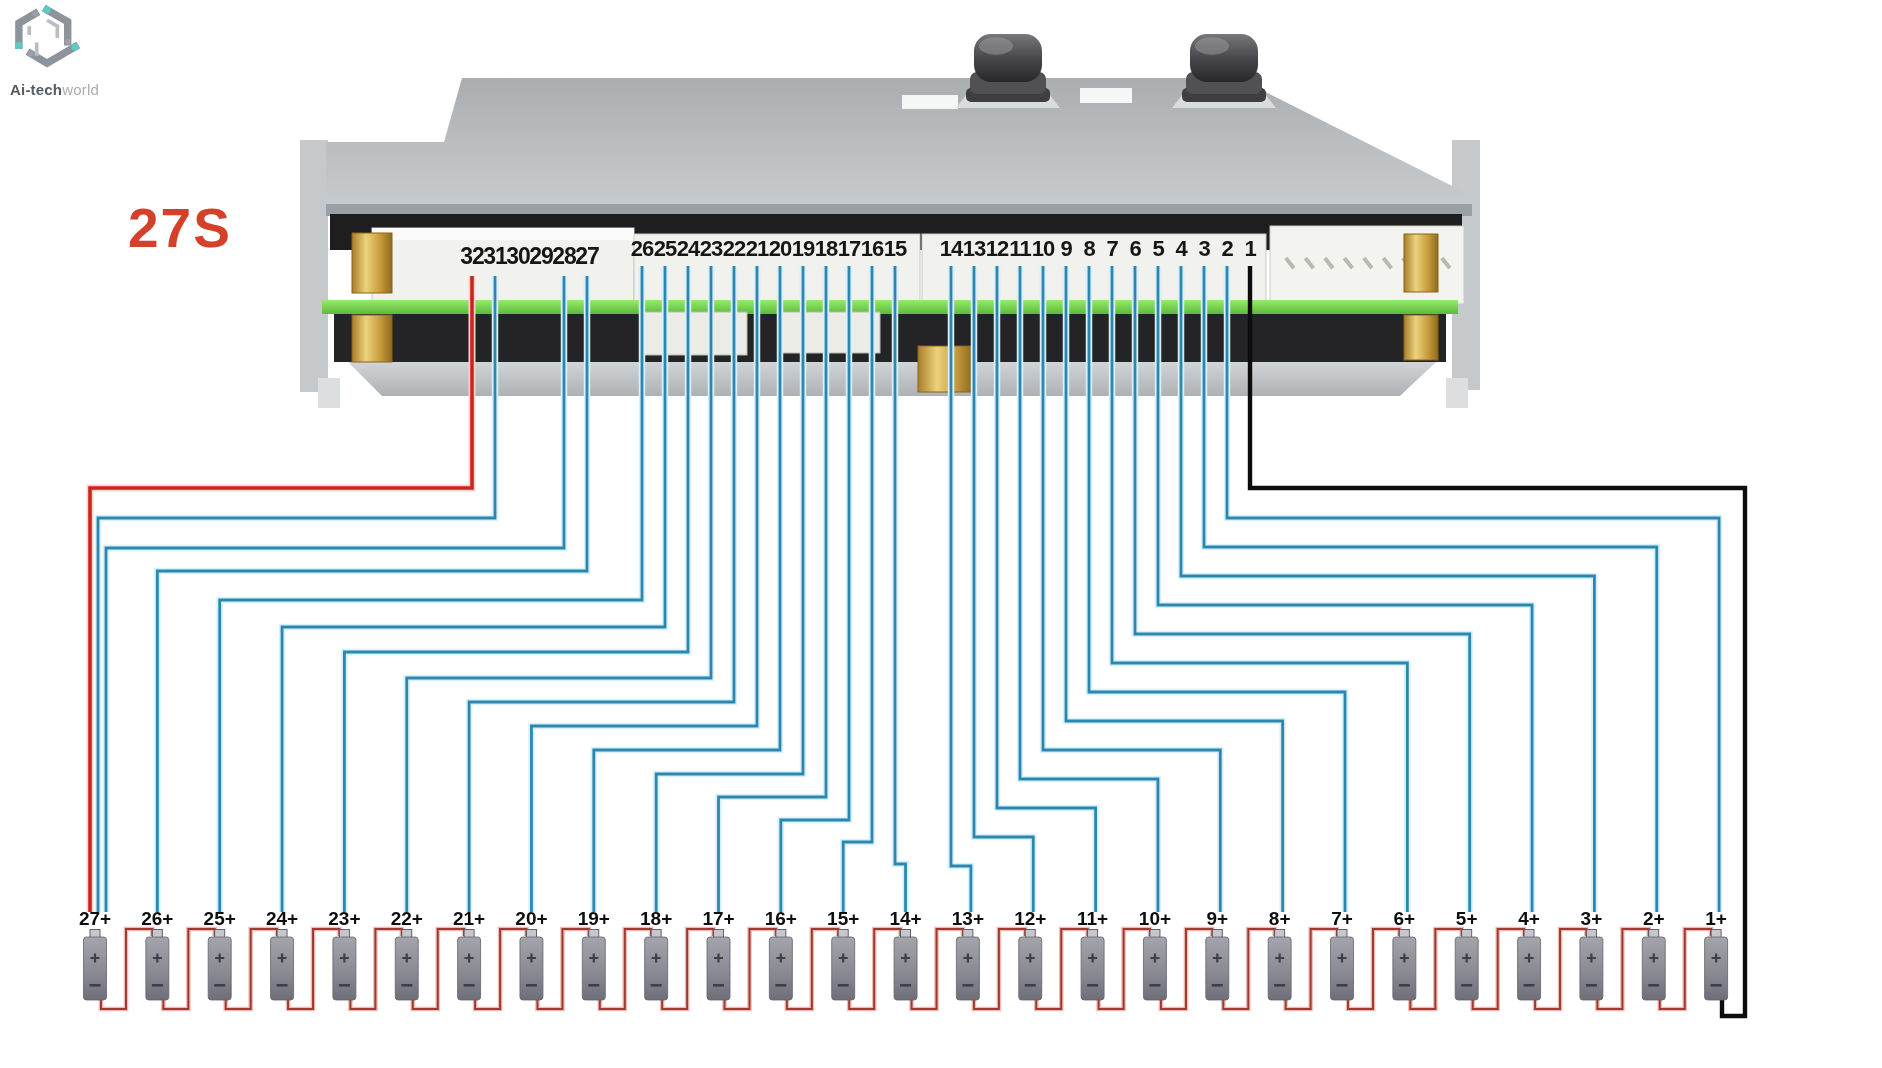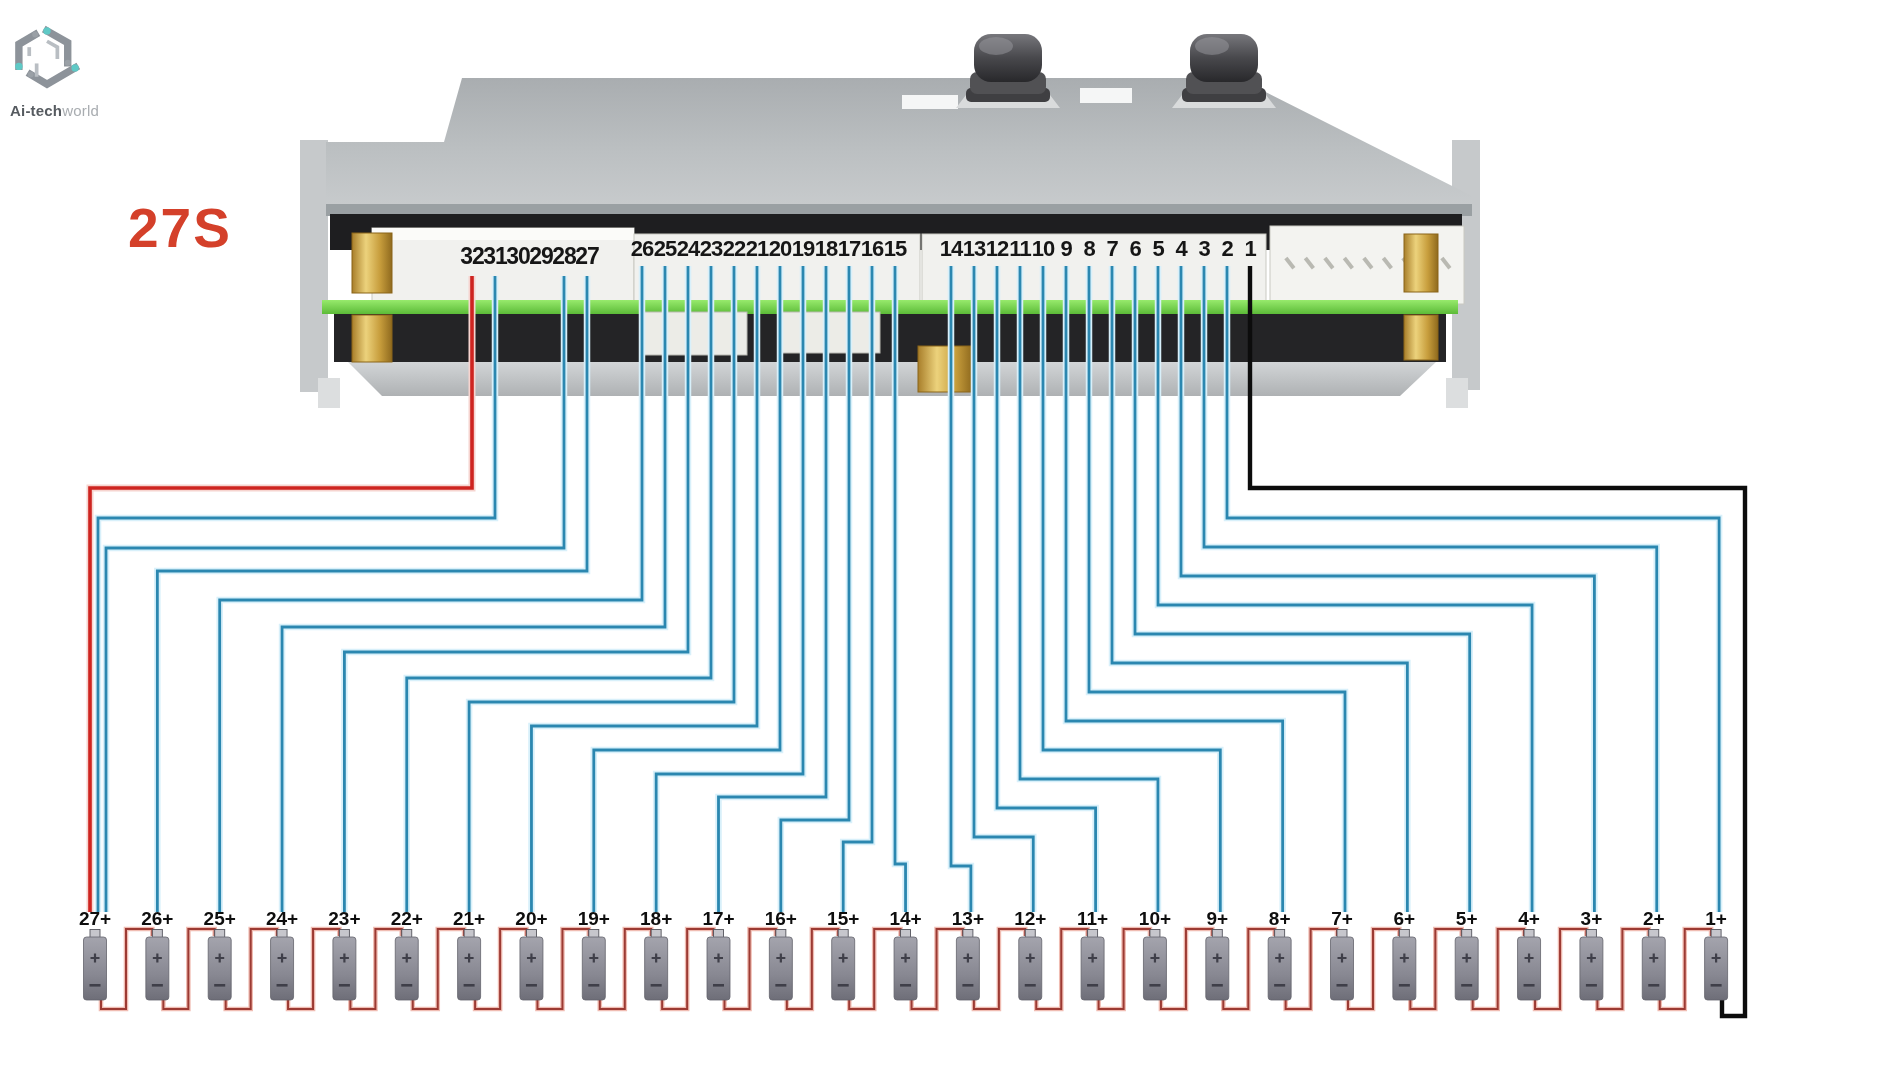--- a/index.html
+++ b/index.html
@@ -1,19 +1,19 @@
 <!DOCTYPE html>
 <html><head>
 <meta charset="utf-8">
 <style>
   html,body{margin:0;padding:0;background:#ffffff;}
   .stage{position:relative;width:1882px;height:1068px;background:#ffffff;overflow:hidden;
          font-family:"Liberation Sans",sans-serif;}
   #scene{position:absolute;left:0;top:0;}
-  .logo{position:absolute;left:10px;top:22px;width:140px;}
+  .logo{position:absolute;left:10px;top:1px;width:140px;}
   .logo-text{margin-top:2px;font-size:15px;letter-spacing:.2px;}
   .logo-text .b{font-weight:700;color:#565b60;}
   .logo-text .w{font-weight:400;color:#a9adb1;}
   .config-label{position:absolute;left:128px;top:196px;font-size:55px;font-weight:700;
                 letter-spacing:2px;color:#d4402a;text-align:center;}
   text.pinlab{font-family:"Liberation Sans",sans-serif;font-weight:700;fill:#161616;}
   text.batlab{font-family:"Liberation Sans",sans-serif;font-weight:700;fill:#0e0e0e;font-size:19px;}
 </style>
 </head>
 <body>

